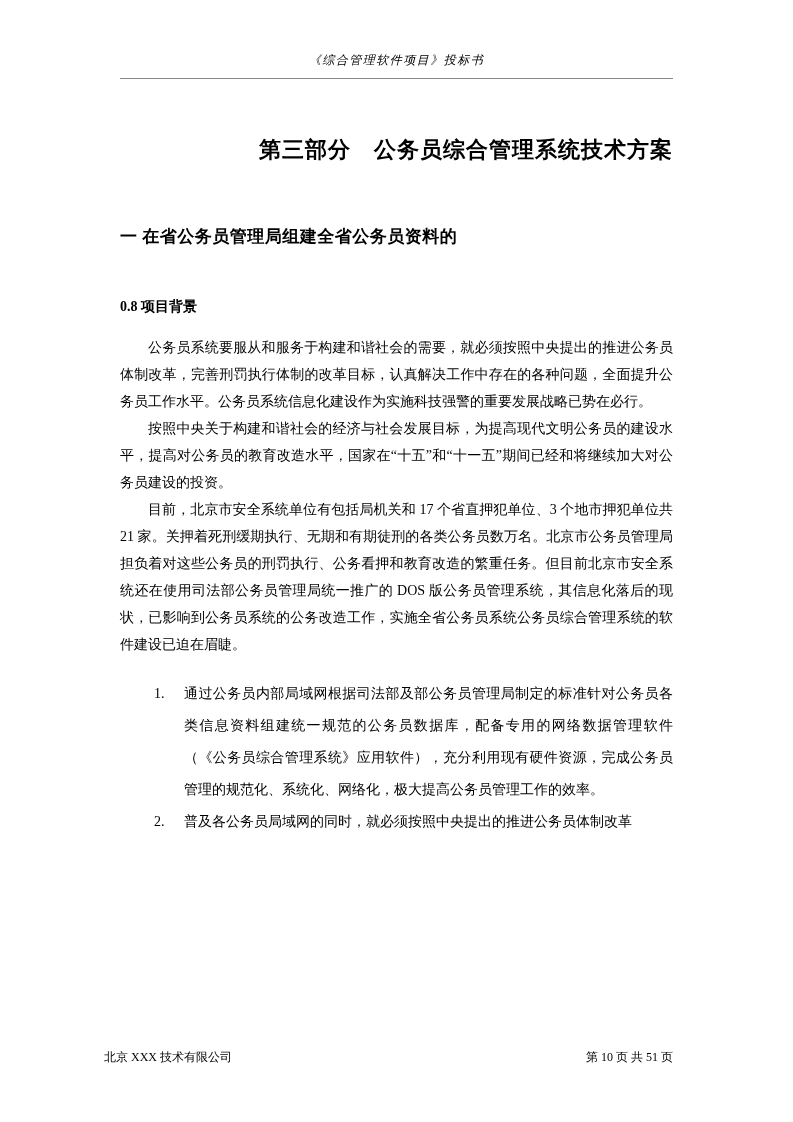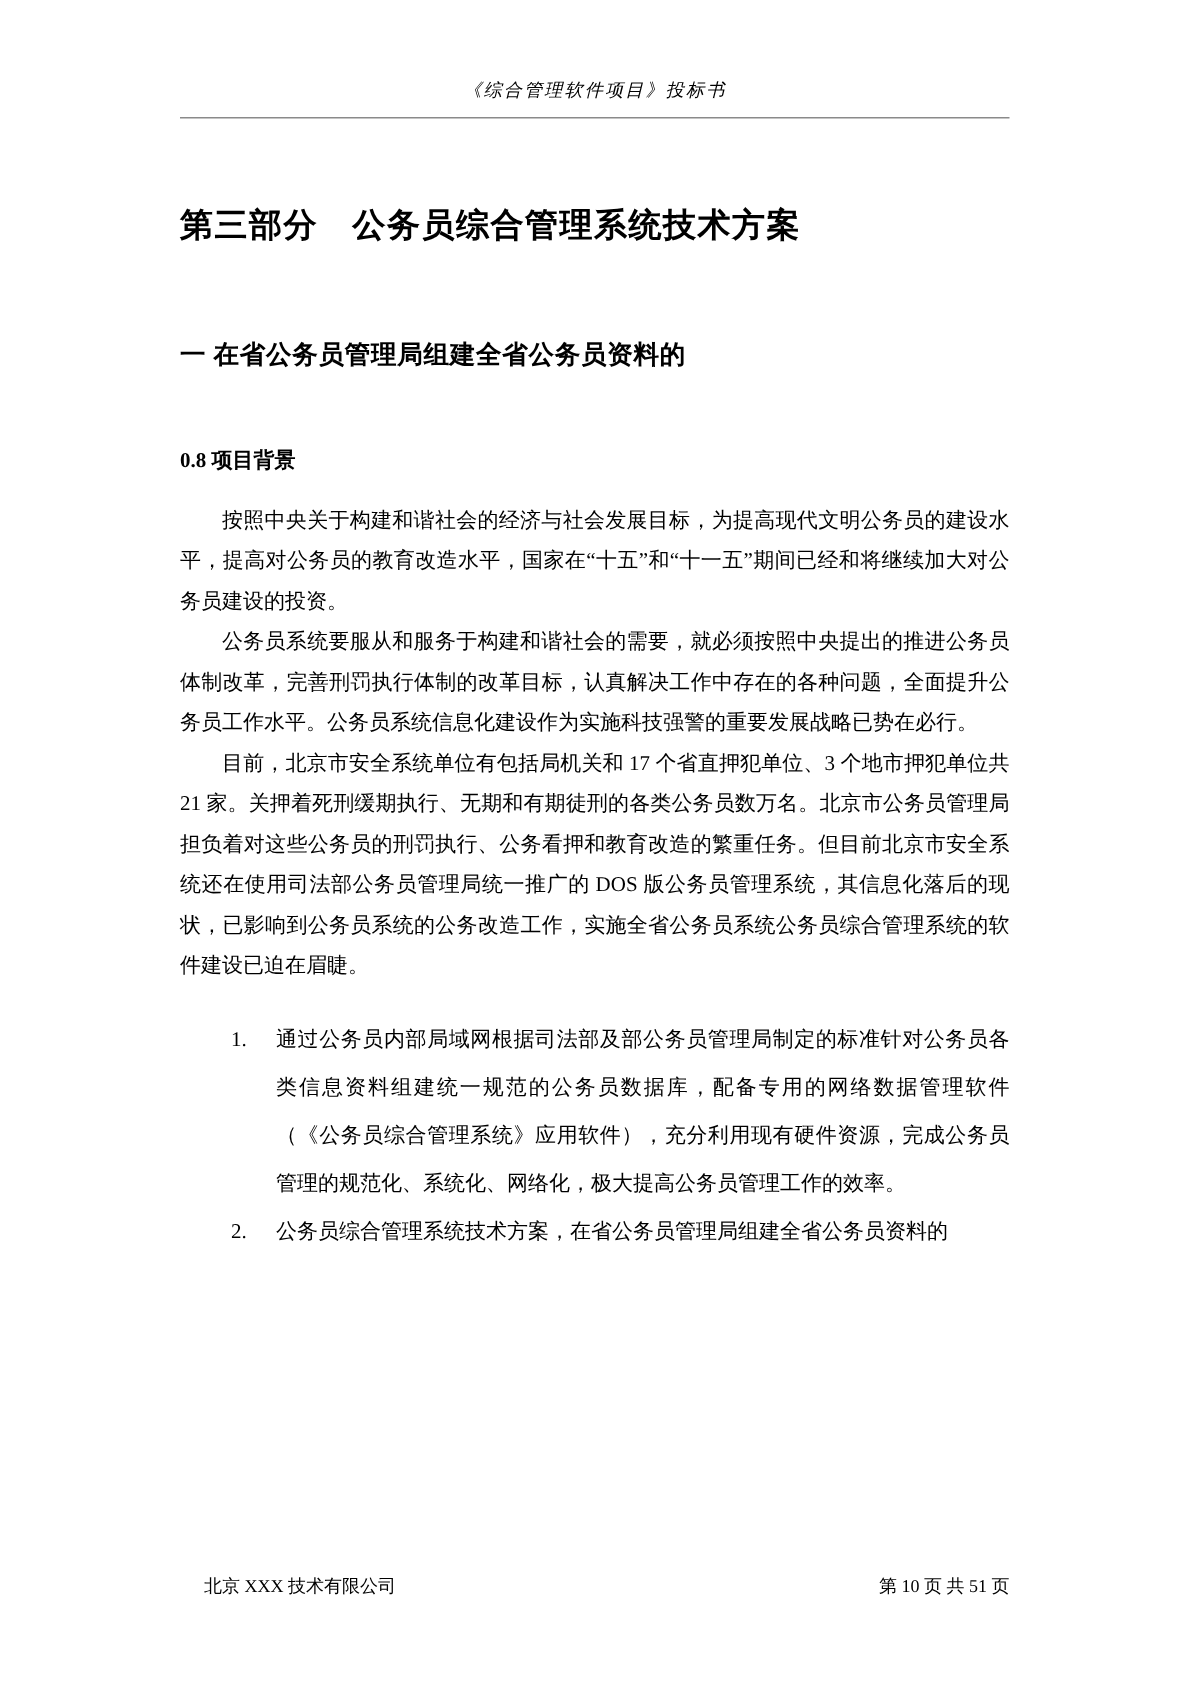--- a/index.html
+++ b/index.html
@@ -26,21 +26,21 @@
     letter-spacing: 1.5px;
     font-style: italic;
   }
   .header-rule {
     border: 0;
     border-top: 1px solid #8a8a8a;
     margin: 9px 0 0 0;
   }
   .doc-title {
     margin: 56px 0 0 0;
-    text-align: left;
+    text-align: right;
     font-size: 22px;
     font-weight: bold;
     letter-spacing: 1px;
   }
   .section-heading {
     margin: 60px 0 0 0;
     font-size: 17px;
     font-weight: bold;
     letter-spacing: 0.5px;
   }
@@ -70,21 +70,21 @@
   }
   .num-item .num {
     flex: 0 0 30px;
     margin-left: 34px;
   }
   .num-item .txt {
     flex: 1;
   }
   .footer {
     position: absolute;
-    left: 136px;
+    left: 104px;
     right: 120px;
     bottom: 56px;
     display: flex;
     justify-content: space-between;
     font-size: 12px;
   }
 </style>
 </head>
 <body>
 
@@ -95,34 +95,34 @@
     <hr class="header-rule">
   </div>
 
   <h1 class="doc-title">第三部分　公务员综合管理系统技术方案</h1>
 
   <h2 class="section-heading">一 在省公务员管理局组建全省公务员资料的</h2>
 
   <h3 class="sub-heading">0.8 项目背景</h3>
 
   <div class="body-text">
+    <p>公务员系统要服从和服务于构建和谐社会的需要，就必须按照中央提出的推进公务员体制改革，完善刑罚执行体制的改革目标，认真解决工作中存在的各种问题，全面提升公务员工作水平。公务员系统信息化建设作为实施科技强警的重要发展战略已势在必行。</p>
     <p>按照中央关于构建和谐社会的经济与社会发展目标，为提高现代文明公务员的建设水平，提高对公务员的教育改造水平，国家在“十五”和“十一五”期间已经和将继续加大对公务员建设的投资。</p>
-    <p>公务员系统要服从和服务于构建和谐社会的需要，就必须按照中央提出的推进公务员体制改革，完善刑罚执行体制的改革目标，认真解决工作中存在的各种问题，全面提升公务员工作水平。公务员系统信息化建设作为实施科技强警的重要发展战略已势在必行。</p>
     <p>目前，北京市安全系统单位有包括局机关和 17 个省直押犯单位、3 个地市押犯单位共 21 家。关押着死刑缓期执行、无期和有期徒刑的各类公务员数万名。北京市公务员管理局担负着对这些公务员的刑罚执行、公务看押和教育改造的繁重任务。但目前北京市安全系统还在使用司法部公务员管理局统一推广的 DOS 版公务员管理系统，其信息化落后的现状，已影响到公务员系统的公务改造工作，实施全省公务员系统公务员综合管理系统的软件建设已迫在眉睫。</p>
   </div>
 
 
   <div class="num-list">
     <div class="num-item">
       <span class="num">1.</span>
       <span class="txt">通过公务员内部局域网根据司法部及部公务员管理局制定的标准针对公务员各类信息资料组建统一规范的公务员数据库，配备专用的网络数据管理软件（《公务员综合管理系统》应用软件），充分利用现有硬件资源，完成公务员管理的规范化、系统化、网络化，极大提高公务员管理工作的效率。</span>
     </div>
     <div class="num-item">
       <span class="num">2.</span>
-      <span class="txt">公务员综合管理系统技术方案，在省公务员管理局组建全省公务员资料的</span>
+      <span class="txt">普及各公务员局域网的同时，就必须按照中央提出的推进公务员体制改革</span>
     </div>
   </div>
 
   <div class="footer">
     <span>北京 XXX 技术有限公司</span>
     <span>第 10 页 共 51 页</span>
   </div>
 
 </div>
 

